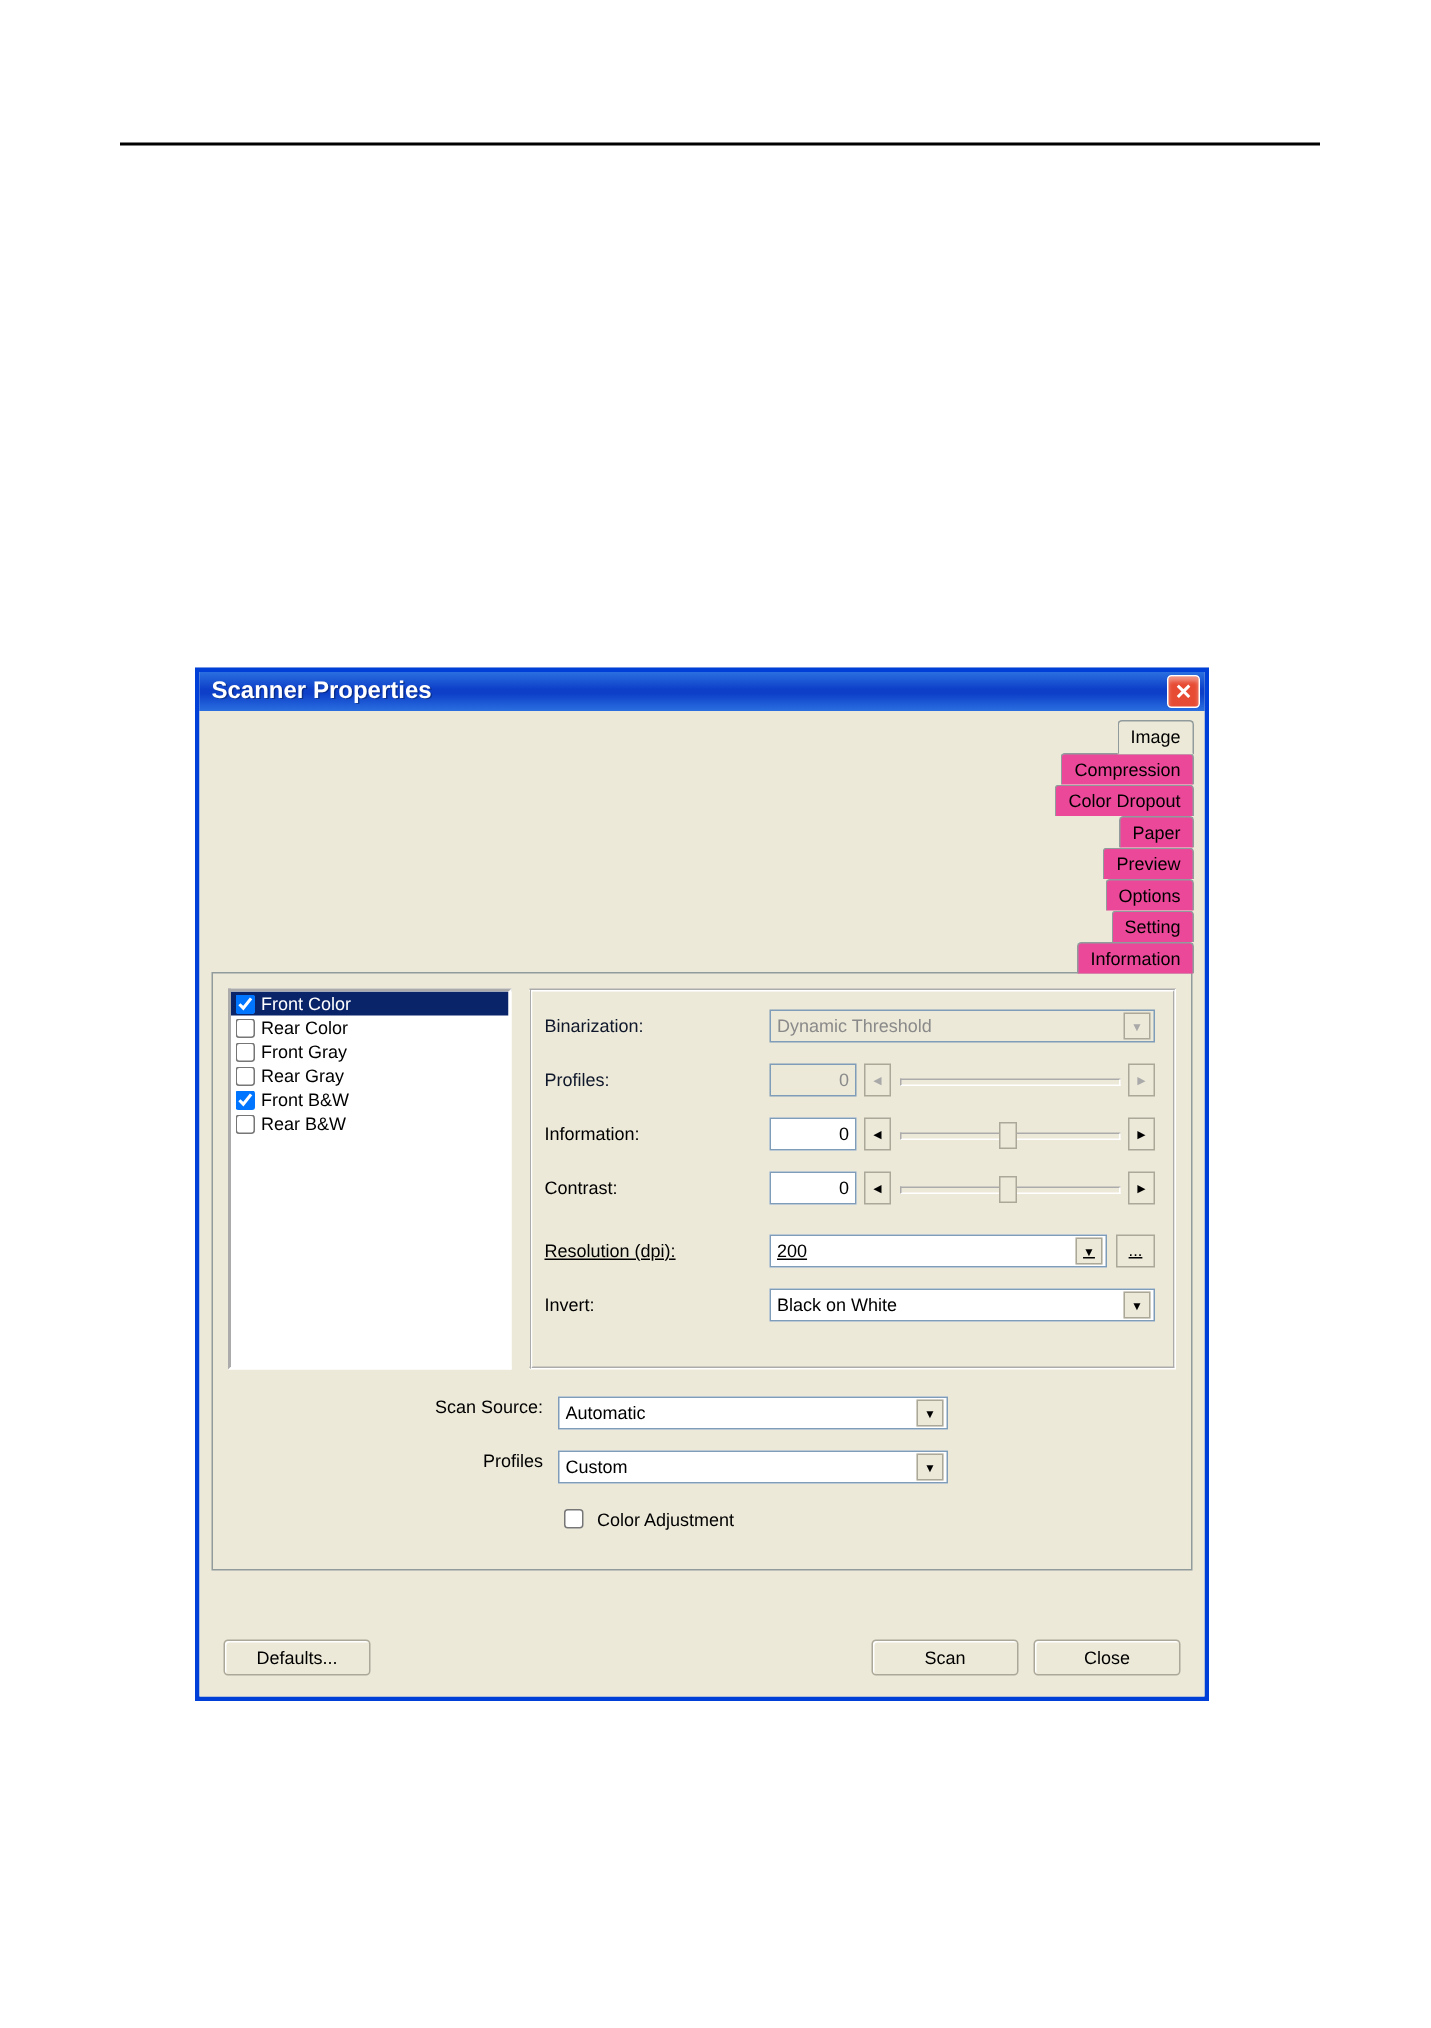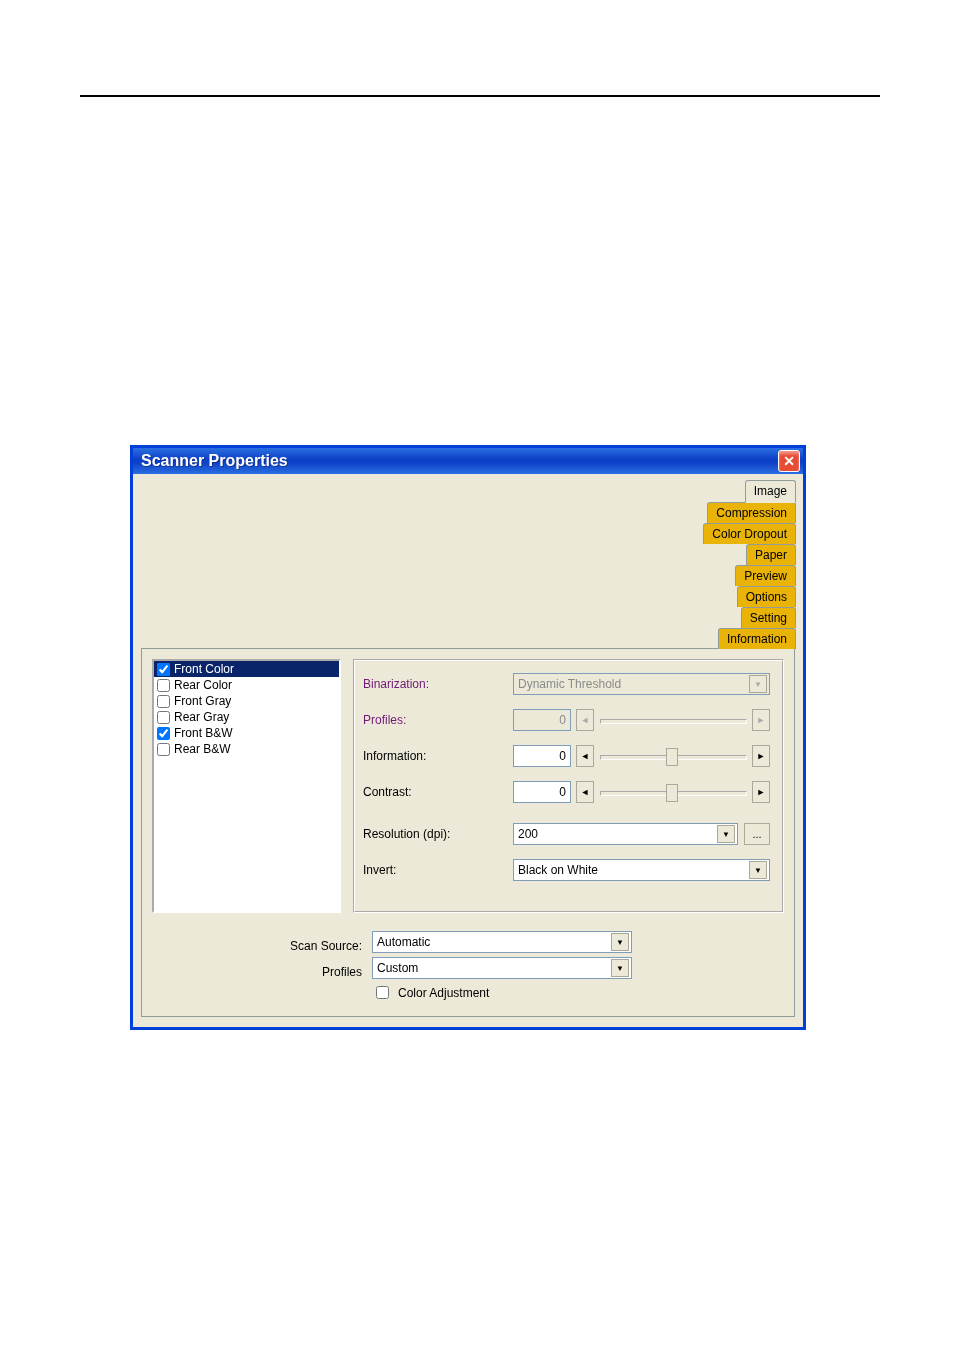--- a/index.html
+++ b/index.html
@@ -69,21 +69,21 @@
     display: flex;
     align-items: flex-end;
     margin-bottom: -1px;
     position: relative;
     z-index: 2;
     flex-direction: column;
   }
   .tab {
     border: 1px solid #919b9c;
     border-bottom: none;
-    background: #eab308;
+    background: #ec4899;
     padding: 3px 8px;
     font-size: 12px;
     margin-right: -1px;
     border-top-left-radius: 3px;
     border-top-right-radius: 3px;
     cursor: pointer;
     position: relative;
   }
   .tab.active {
     background: #ece9d8;
@@ -139,21 +139,21 @@
   }
   .setting-row {
     display: flex;
     align-items: center;
   }
   .setting-label {
     width: 150px;
     font-size: 12px;
   }
   .setting-label.disabled {
-    color: #701a75;
+    color: #0f172a;
   }
   .setting-control {
     flex: 1;
     display: flex;
     align-items: center;
     gap: 6px;
   }
   
   .combo {
     height: 20px;
@@ -257,22 +257,22 @@
     align-items: center;
     justify-content: center;
     cursor: pointer;
   }
   
   .lower {
     margin-top: 18px;
   }
   .lower-row {
     display: flex;
-    align-items: flex-end;
-    margin-bottom: 4px;
+    align-items: flex-start;
+    margin-bottom: 14px;
   }
   .lower-label {
     width: 210px;
     text-align: right;
     padding-right: 10px;
     font-size: 12px;
   }
   .lower-control {
     width: 260px;
   }
@@ -408,21 +408,21 @@
                 </div>
               <div class="slider-track">
                   <div class="slider-thumb"></div>
                 </div>
               <div class="arrow-btn">
                   <span>►</span>
                 </div>
             </div>
           </div>
 
-          <div class="setting-row" style="margin-top:6px;">
+          <div class="setting-row" style="margin-top:6px;text-decoration:underline;">
             <div class="setting-label">Resolution (dpi):</div>
             <div class="setting-control">
               <div class="combo">
                 <span class="combo-text">200</span>
                 <span class="combo-btn">
                     <span>▼</span>
                   </span>
               </div>
               <div class="ellipsis-btn">
                   <span>...</span>
@@ -472,14 +472,26 @@
           <div class="lower-label"></div>
           <div class="lower-control" style="display:flex;align-items:center;gap:6px;">
             <input type="checkbox" style="">
             <span>Color Adjustment</span>
           </div>
         </div>
       </div>
 
     </div>
 
+    <div class="footer">
+      <button class="btn">
+          <span>Defaults...</span>
+        </button>
+      <div class="footer-spacer"></div>
+      <button class="btn" style="margin-right:10px;">
+          <span>Scan</span>
+        </button>
+      <button class="btn">
+          <span>Close</span>
+        </button>
+    </div>
   </div>
 </div>
 
 </body></html>

